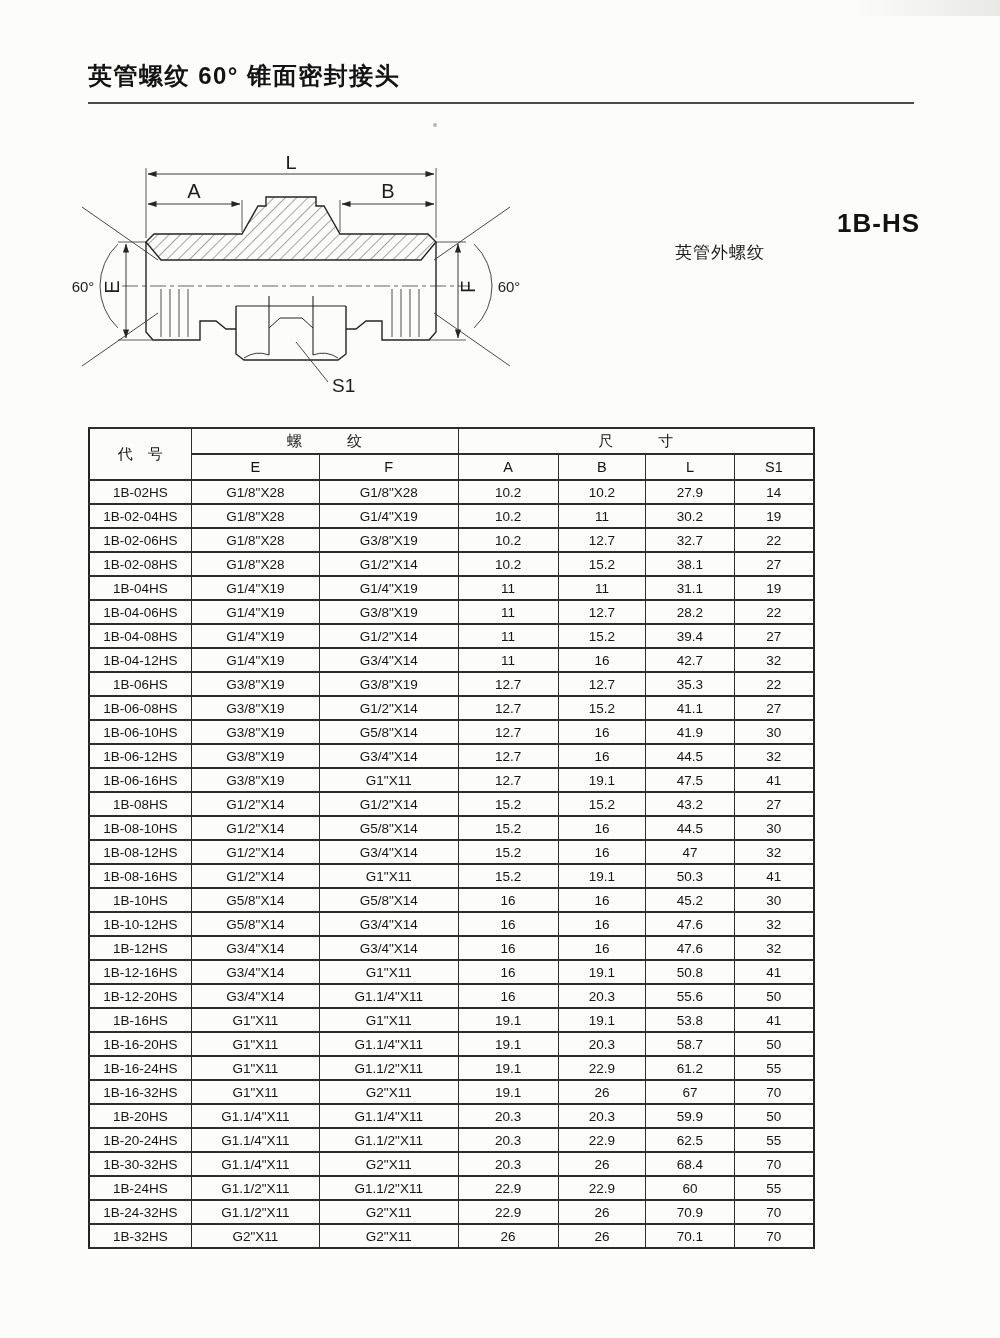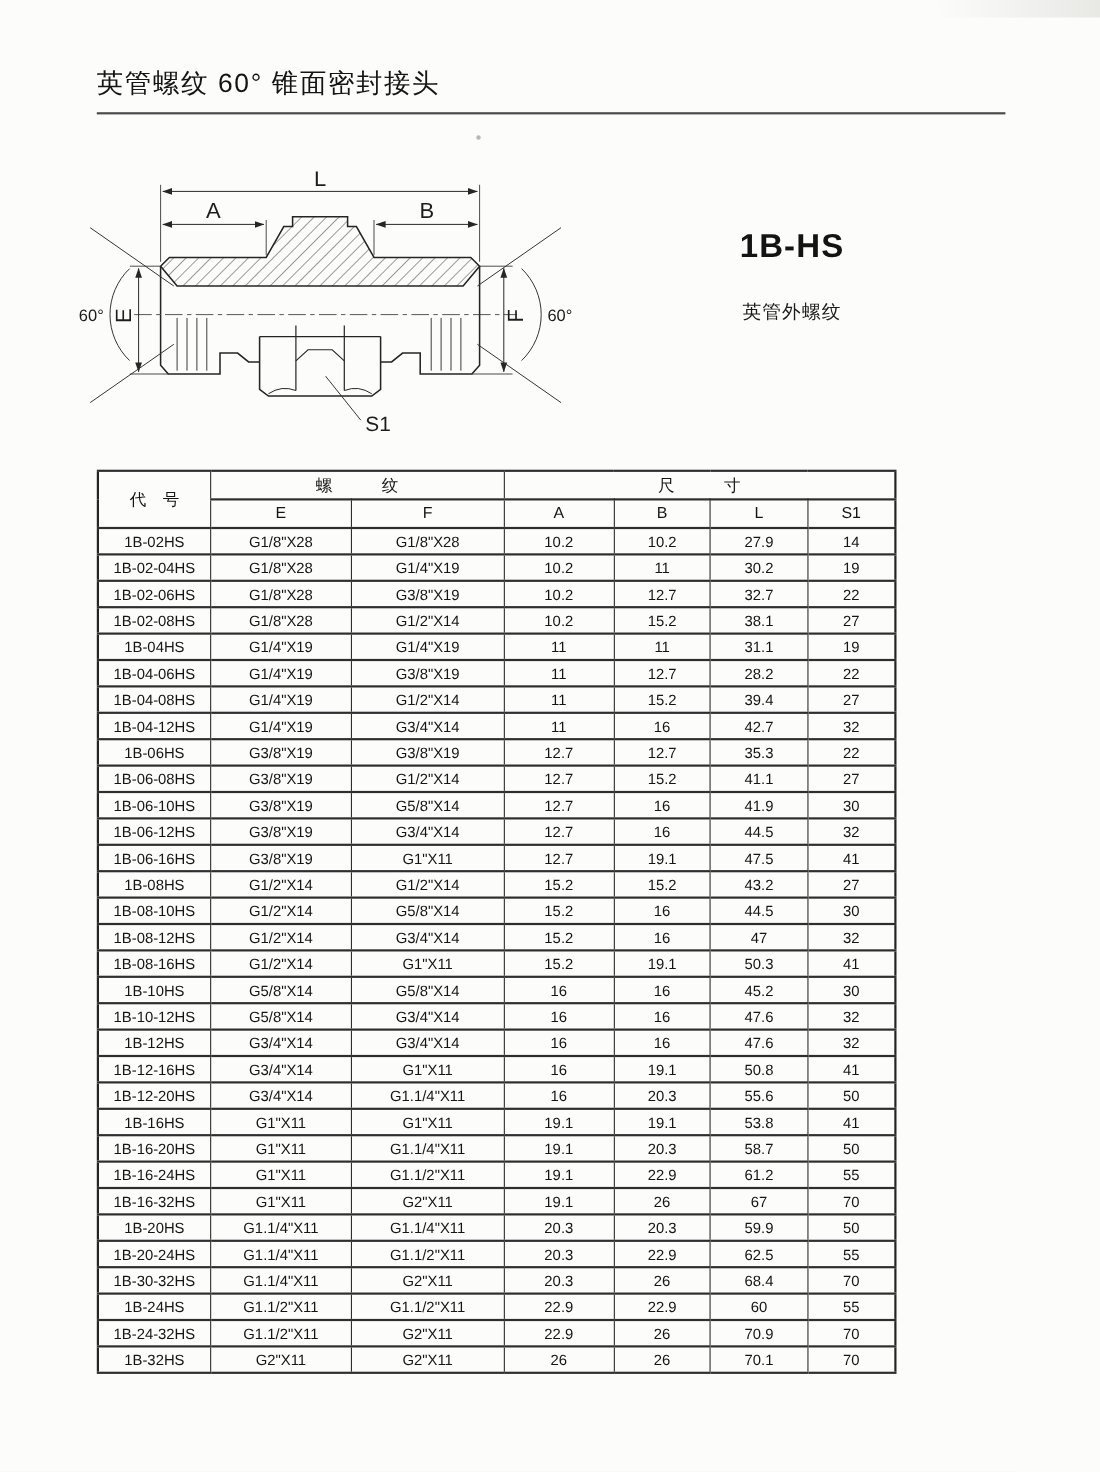--- a/index.html
+++ b/index.html
@@ -19,38 +19,38 @@
     background:linear-gradient(to left,#d8d8d4,rgba(240,240,238,0));
     opacity:.55;border-radius:0 0 0 8px;
   }
   .dot-artifact{
     position:absolute;left:433px;top:123px;width:4px;height:4px;
     background:#9a9a96;border-radius:50%;opacity:.7;
   }
   
   .doc-title{
     position:absolute;left:88px;top:60px;width:830px;
-    font-size:24px;font-weight:400;letter-spacing:1.5px;color:#141414;
+    font-size:24px;font-weight:700;letter-spacing:1.5px;color:#141414;
   }
   .title-rule{
     position:absolute;left:88px;top:102px;width:826px;height:2px;
     background:#4a4a4a;
   }
   
   .drawing{position:absolute;left:66px;top:156px;}
   .drawing svg{display:block;}
   
   .info-block{
     position:absolute;left:520px;top:208px;width:400px;text-align:center;
   }
   .model-code{
-    font-size:30px;font-weight:700;letter-spacing:1px;color:#131313;
+    font-size:26px;font-weight:700;letter-spacing:1px;color:#131313;text-align:right;
   }
   .model-desc{
-    margin-top:28px;font-size:17px;line-height:27px;color:#1b1b1b;
+    font-size:17px;line-height:27px;color:#1b1b1b;
     letter-spacing:1px;
   }
   
   .spec-table{
     position:absolute;left:88px;top:427px;width:727px;
     border-collapse:collapse;table-layout:fixed;
     border:2px solid #242424;
     font-size:13.5px;color:#151515;
   }
   .spec-table th,.spec-table td{

